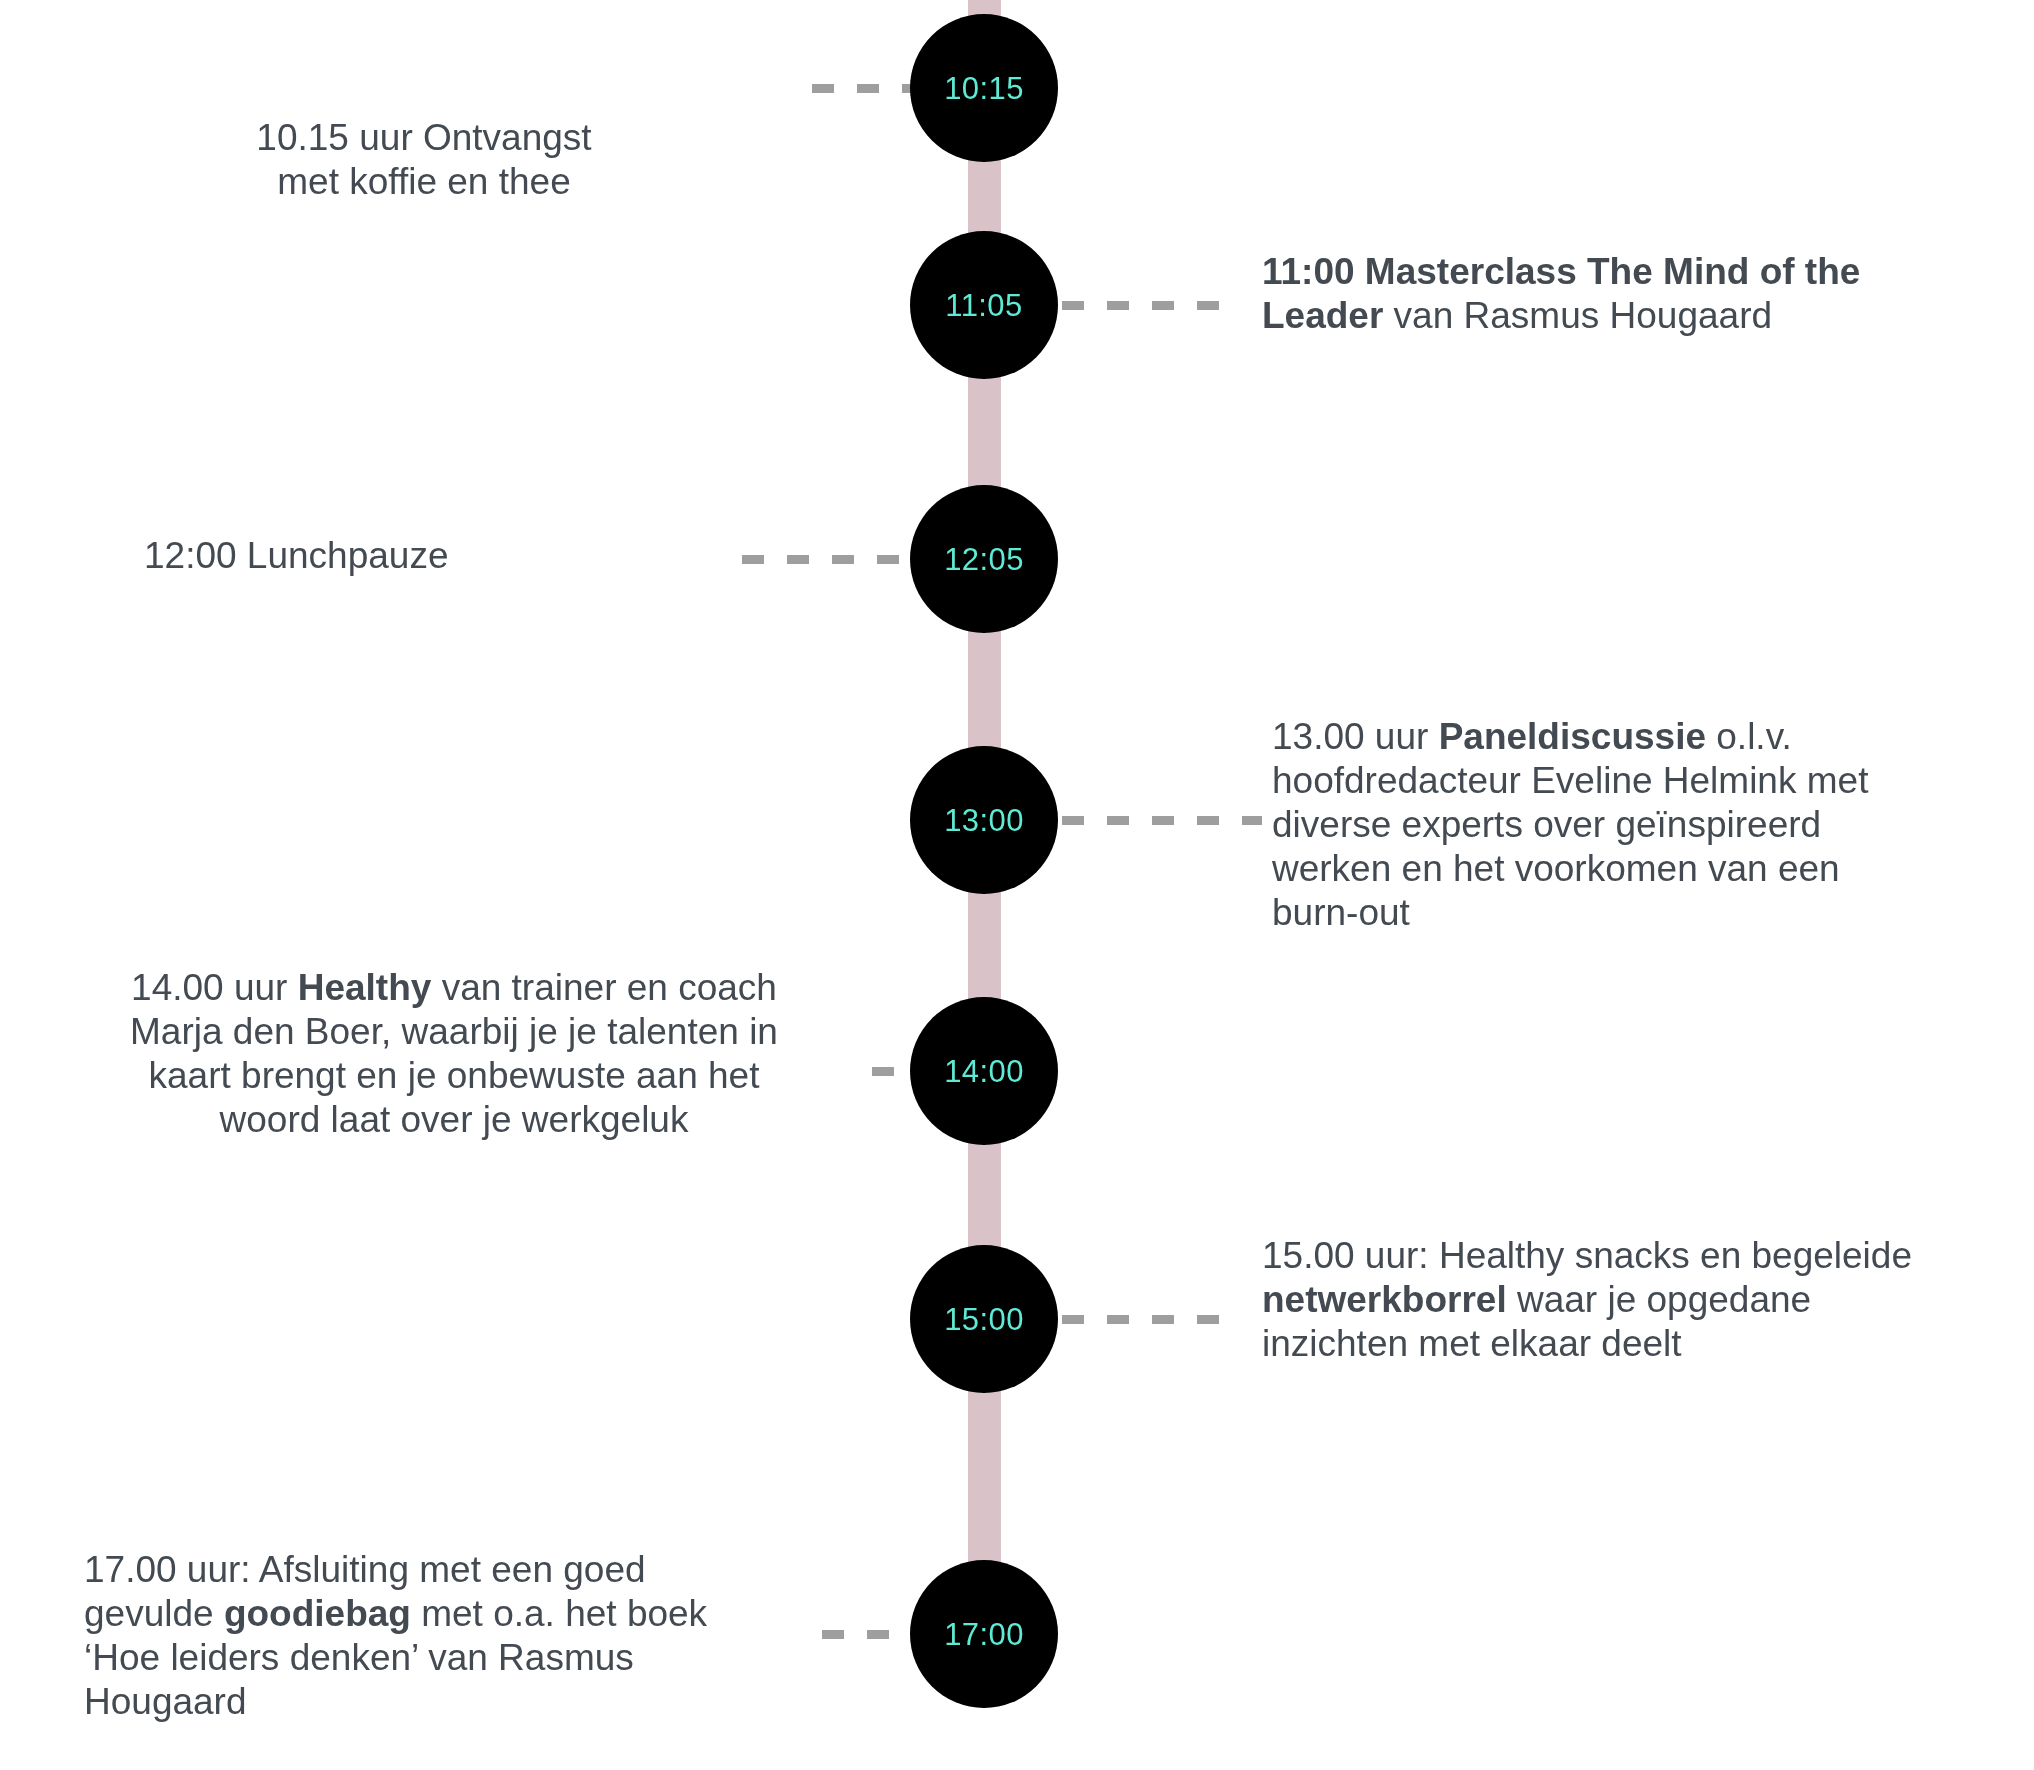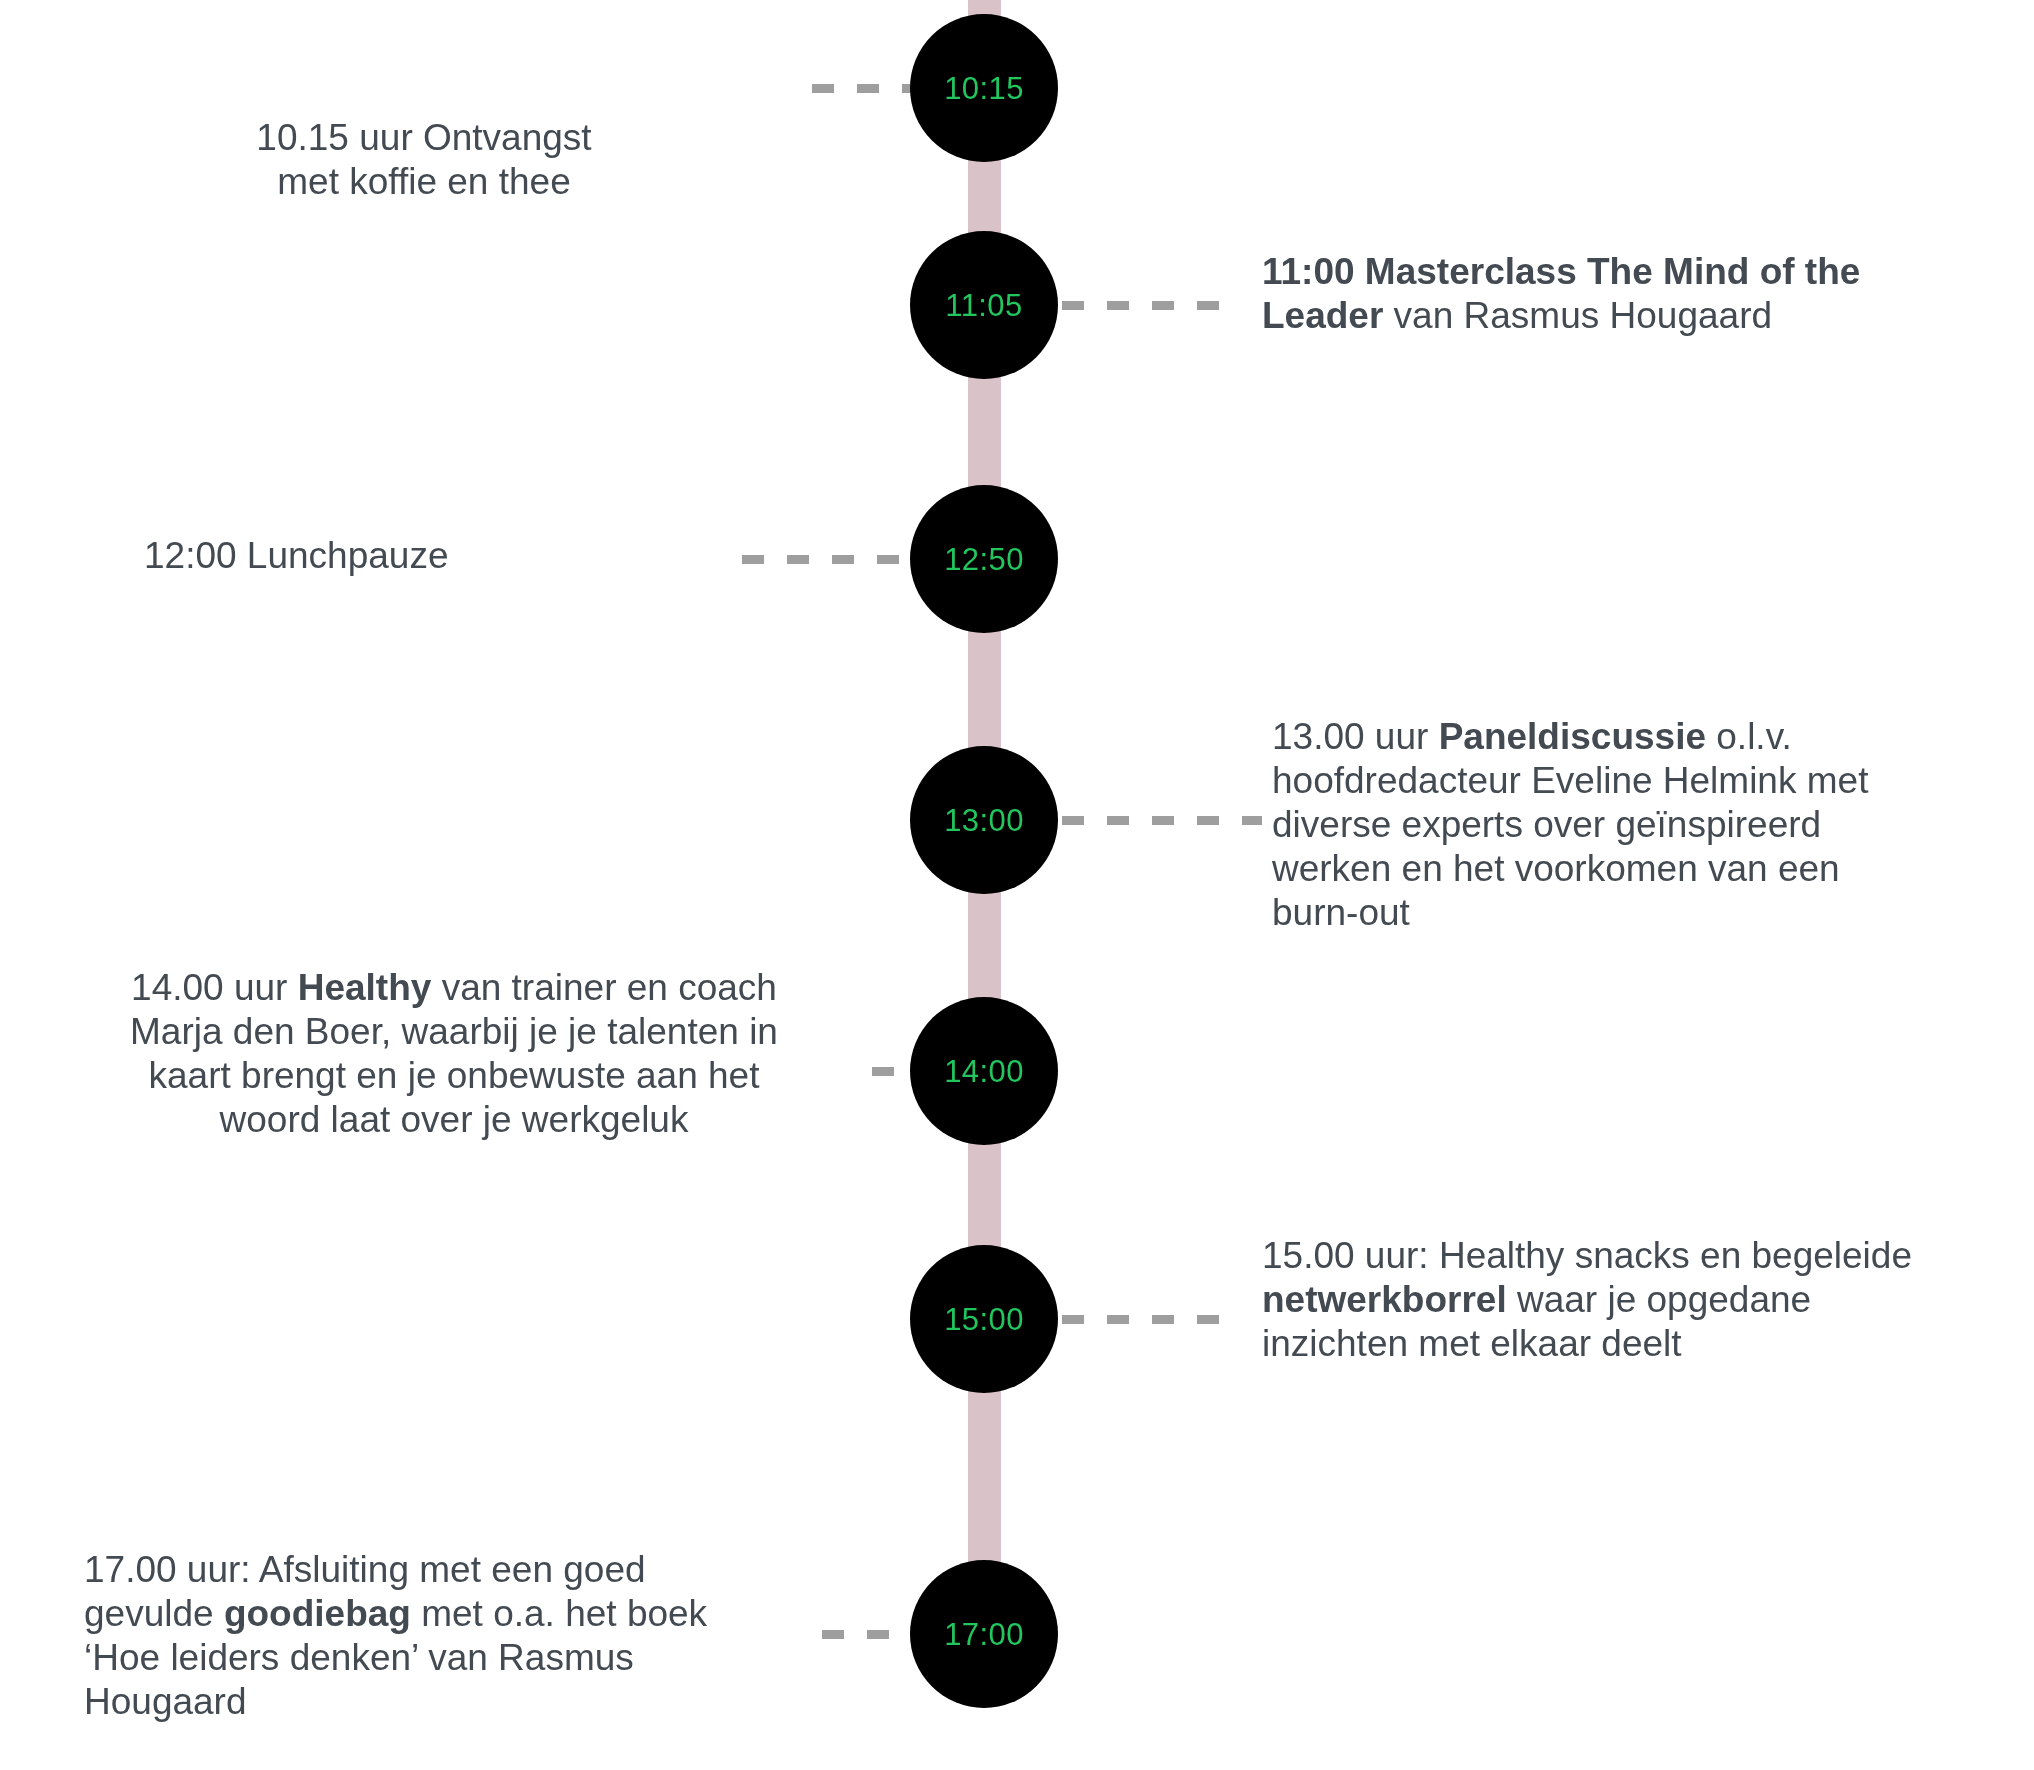--- a/index.html
+++ b/index.html
@@ -45,21 +45,21 @@
     height: 148px;
     margin-top: -74px;
     border-radius: 50%;
     background: #000000;
     display: flex;
     align-items: center;
     justify-content: center;
     z-index: 4;
   }
   .node-label {
-    color: #22c55e;
+    color: #5eead4;
     font-size: 31px;
     font-weight: 400;
     letter-spacing: 0.4px;
     line-height: 1;
     font-family: "Liberation Sans", sans-serif;
   }
 
   
   .connector {
     position: absolute;
@@ -132,21 +132,21 @@
     <div class="connector right"></div>
     <div class="node">
       <span class="node-label">11:05</span>
     </div>
     <div class="desc"><b>11:00 Masterclass The Mind of the Leader</b><span> van Rasmus Hougaard</span></div>
   </div>
 
   <div class="event" id="ev-1200" style="top:559px;">
     <div class="connector left"></div>
     <div class="node">
-      <span class="node-label">12:50</span>
+      <span class="node-label">12:05</span>
     </div>
     <div class="desc"><span>12:00 Lunchpauze</span></div>
   </div>
 
   <div class="event" id="ev-1300" style="top:820px;">
     <div class="connector right"></div>
     <div class="node">
       <span class="node-label">13:00</span>
     </div>
     <div class="desc"><span>13.00 uur </span><b>Paneldiscussie</b><span> o.l.v. hoofdredacteur Eveline Helmink met diverse experts over geïnspireerd werken en het voorkomen van een burn-out</span></div>

